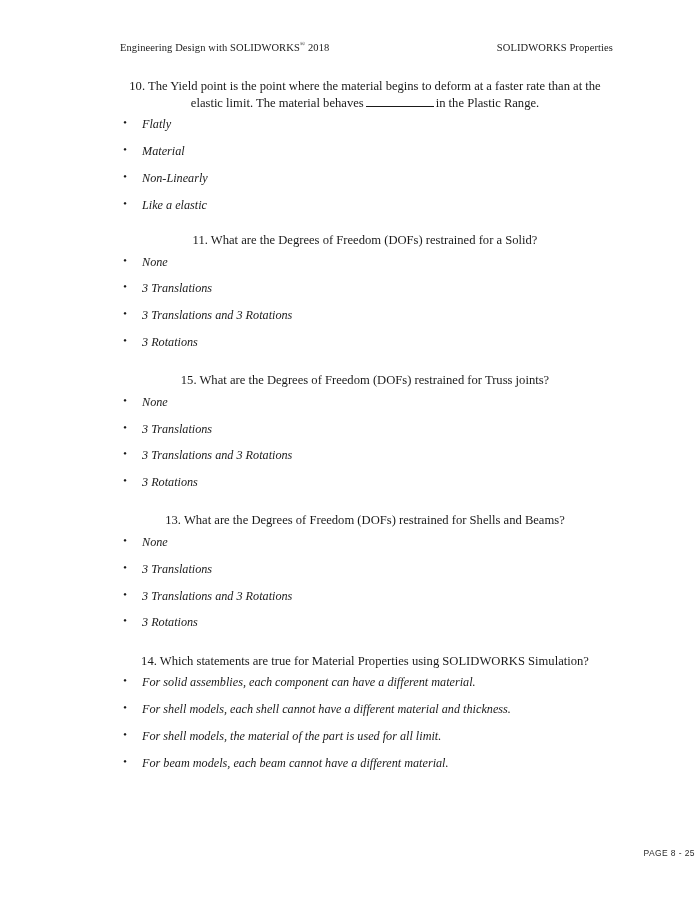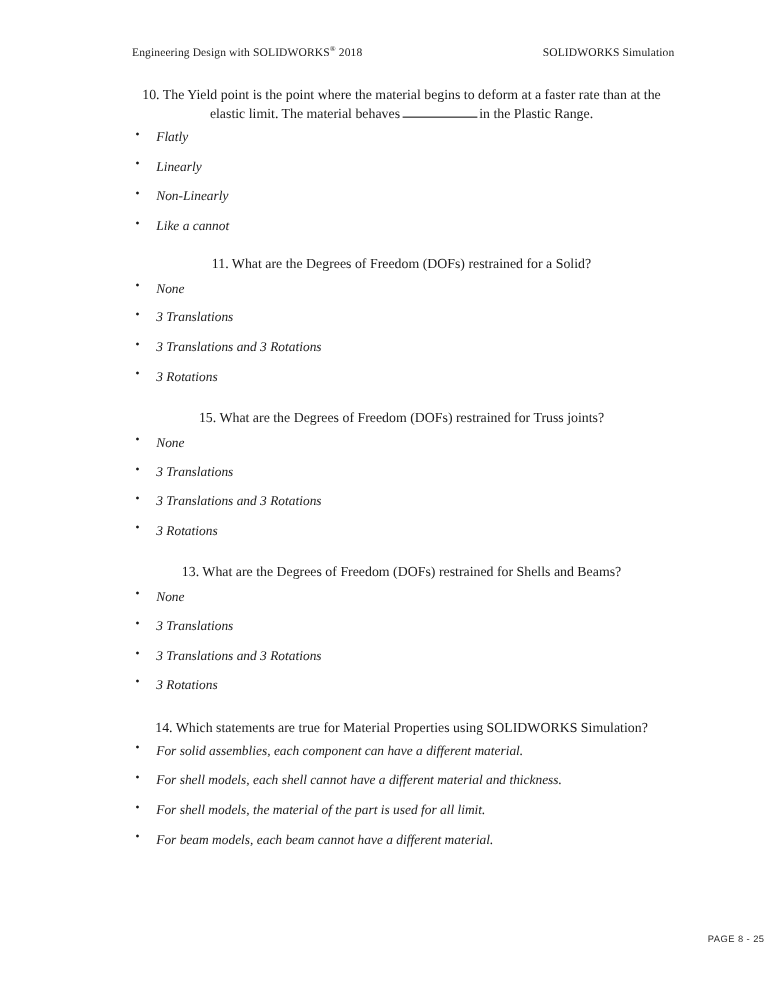--- a/index.html
+++ b/index.html
@@ -104,32 +104,32 @@
   .q-wide { margin-bottom: 22px; }
   .q-tight-list li { margin-bottom: 11px; }
 </style>
 </head>
 <body>
 
 <div class="page">
 
   <div class="header">
     <div class="header-left"><span>Engineering Design with SOLIDWORKS</span><sup>®</sup><span> 2018</span></div>
-    <div class="header-right">SOLIDWORKS Simulation</div>
+    <div class="header-right">SOLIDWORKS Properties</div>
   </div>
 
   <div class="content">
 
     <div class="question-block">
       <p class="question"><span>10. The Yield point is the point where the material begins to deform at a faster rate than at the elastic limit. The material behaves</span><span class="blank-line"></span><span>in the Plastic Range.</span></p>
       <ul class="choices">
         <li>Flatly</li>
-        <li>Linearly</li>
+        <li>Material</li>
         <li>Non-Linearly</li>
-        <li>Like a cannot</li>
+        <li>Like a elastic</li>
       </ul>
     </div>
 
     <div class="question-block q-wide">
       <p class="question">11. What are the Degrees of Freedom (DOFs) restrained for a Solid?</p>
       <ul class="choices">
         <li>None</li>
         <li>3 Translations</li>
         <li>3 Translations and 3 Rotations</li>
         <li>3 Rotations</li>

